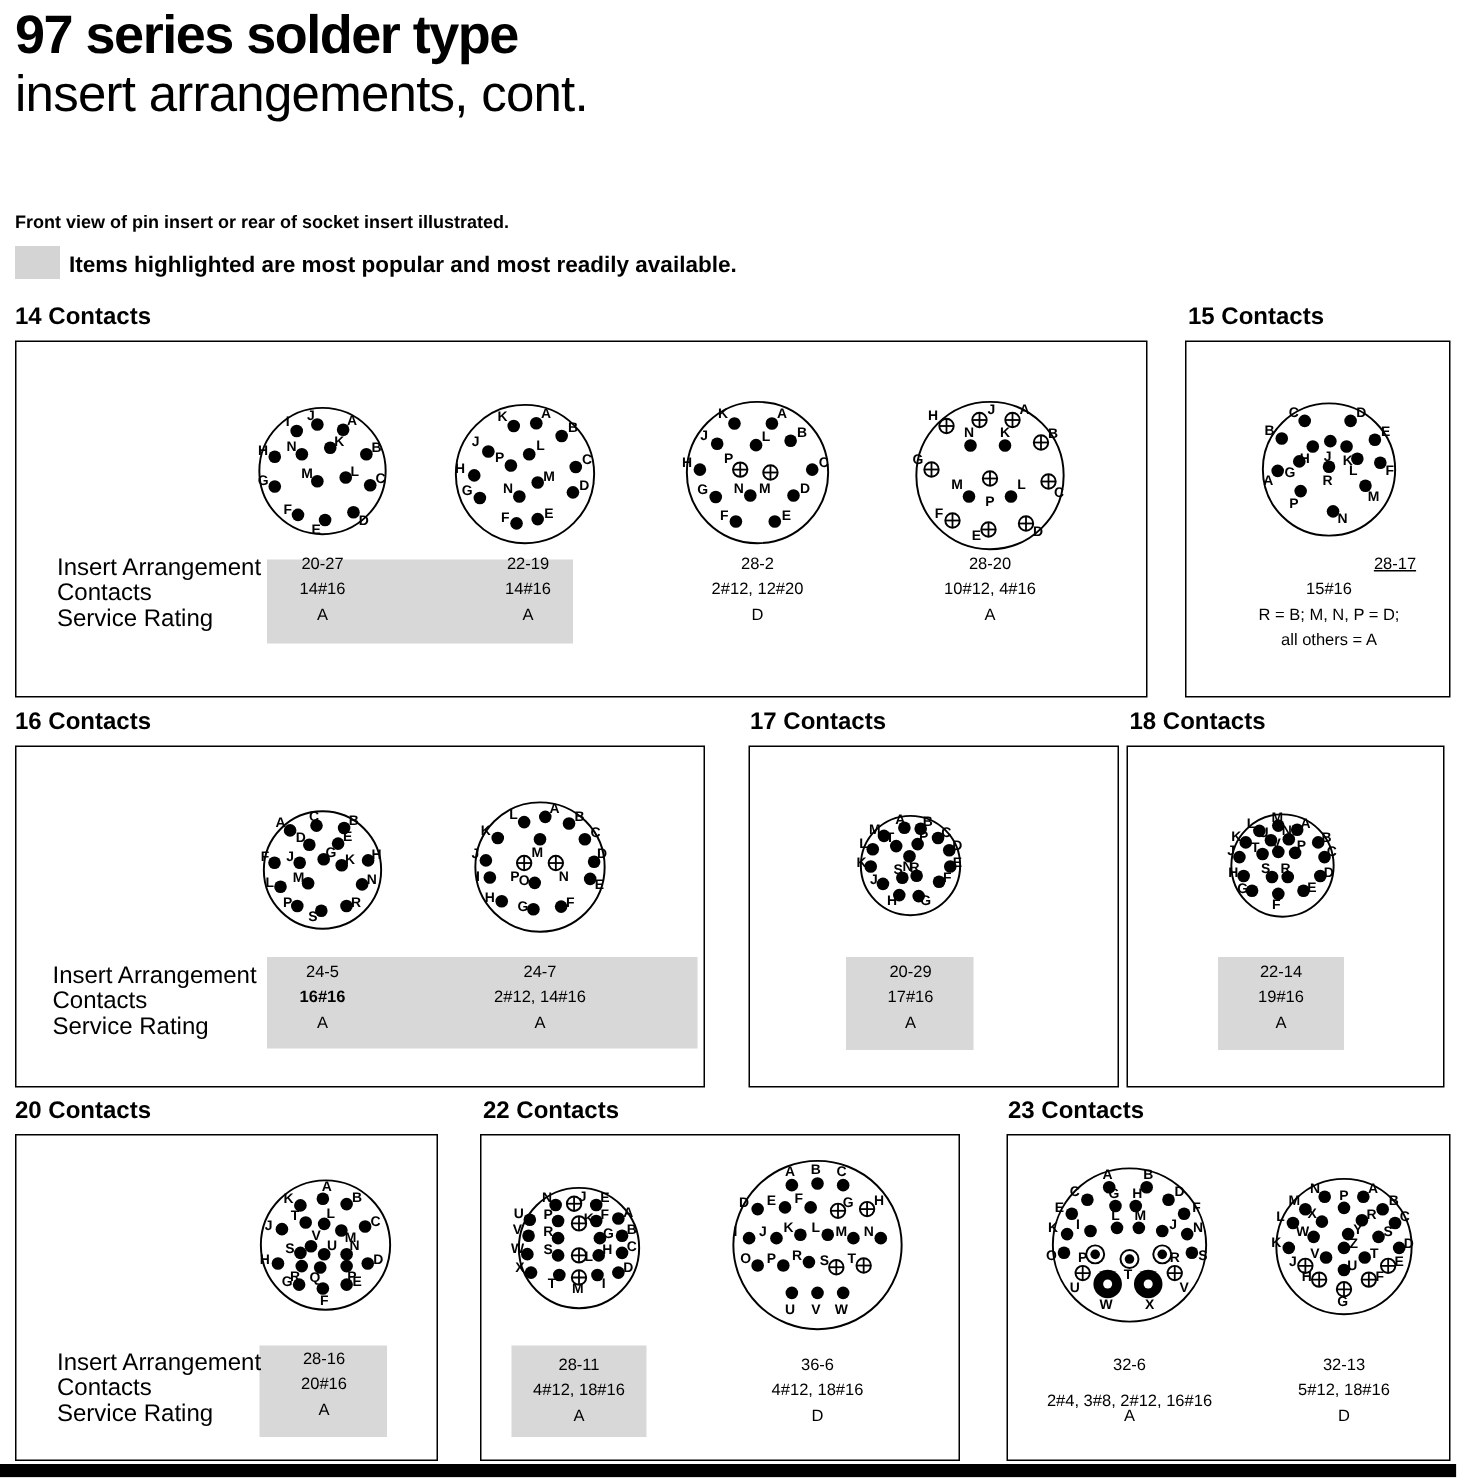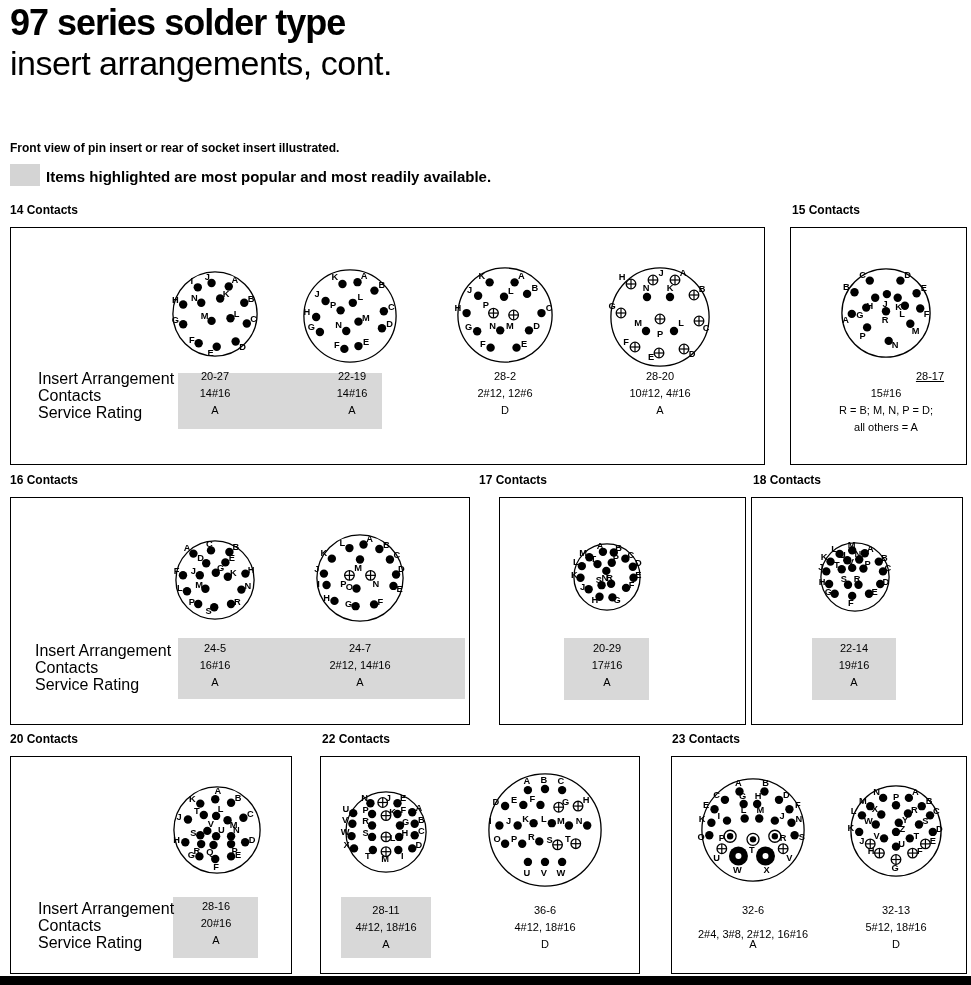--- a/index.html
+++ b/index.html
@@ -4,21 +4,21 @@
 <style>
   html,body{margin:0;padding:0;background:#fff;}
   .page{position:relative;width:971px;height:985px;background:#fff;
         font-family:"Liberation Sans","DejaVu Sans",sans-serif;color:#000;overflow:hidden;}
   .title{position:absolute;left:10px;top:2px;font-size:36px;font-weight:bold;letter-spacing:-1px;}
   .subtitle{position:absolute;left:10px;top:44px;font-size:34px;font-weight:normal;letter-spacing:-0.5px;}
   .note{position:absolute;left:10px;top:141px;font-size:12px;font-weight:bold;}
   .legend{position:absolute;left:10px;top:164px;height:24px;}
   .legend .swatch{position:absolute;left:0;top:0;width:30px;height:22px;background:#d4d4d4;}
   .legend .ltext{position:absolute;left:36px;top:4px;font-size:15px;font-weight:bold;white-space:nowrap;}
-  .sec-heading{position:absolute;font-size:12px;font-weight:bold;white-space:nowrap;}
+  .sec-heading{position:absolute;font-size:16px;font-weight:bold;white-space:nowrap;}
   .sec-box{position:absolute;border:1.4px solid #000;background:#fff;}
   .hl{position:absolute;background:#d8d8d8;}
   .rowlab{position:absolute;font-size:16px;white-space:nowrap;}
   .cellv{position:absolute;font-size:11px;text-align:center;white-space:nowrap;}
   .diag{position:absolute;overflow:visible;}
   .bottom-bar{position:absolute;left:0;top:976px;width:971px;height:9px;background:#000;}
 </style>
 </head>
 <body>
 
@@ -218,21 +218,21 @@
         <g>
           <circle cx="35" cy="84" r="4.375" fill="#000"></circle>
           <text x="27" y="80" text-anchor="middle" dominant-baseline="central" font-size="9.687500000000002" font-weight="bold" fill="#000">F</text>
         </g>
         <g>
           <circle cx="62" cy="84" r="4.375" fill="#000"></circle>
           <text x="70" y="80" text-anchor="middle" dominant-baseline="central" font-size="9.687500000000002" font-weight="bold" fill="#000">E</text>
         </g>
       </svg>
       <div class="cellv" style="left: 420px; width: 170px; top: 370px;">28-2</div>
-      <div class="cellv" style="left: 420px; width: 170px; top: 387px;">2#12, 12#6</div>
+      <div class="cellv" style="left: 420px; width: 170px; top: 387px;">2#12, 12#20</div>
       <div class="cellv" style="left: 420px; width: 170px; top: 404px;">D</div>
       <svg class="diag" viewBox="0 0 100 100" width="100" height="100" style="left: 610px; top: 267px;">
         <circle cx="50" cy="50" r="49.1" fill="#fff" stroke="#000" stroke-width="1.3"></circle>
         <g>
           <circle cx="21" cy="17" r="4.8" fill="#fff" stroke="#000" stroke-width="1.3"></circle>
           <line x1="21" y1="12.2" x2="21" y2="21.8" stroke="#000" stroke-width="1.2"></line>
           <line x1="16.2" y1="17" x2="25.8" y2="17" stroke="#000" stroke-width="1.2"></line>
           <text x="12" y="10" text-anchor="middle" dominant-baseline="central" font-size="9.3" font-weight="bold" fill="#000">H</text>
         </g>
         <g>
@@ -445,21 +445,21 @@
         <g>
           <circle cx="49" cy="84" r="5.25" fill="#000"></circle>
           <text x="42" y="89" text-anchor="middle" dominant-baseline="central" font-size="11.625000000000002" font-weight="bold" fill="#000">S</text>
         </g>
         <g>
           <circle cx="70" cy="80" r="5.25" fill="#000"></circle>
           <text x="78" y="77" text-anchor="middle" dominant-baseline="central" font-size="11.625000000000002" font-weight="bold" fill="#000">R</text>
         </g>
       </svg>
       <div class="cellv" style="left: 130px; width: 170px; top: 642px;">24-5</div>
-      <div class="cellv" style="left: 130px; width: 170px; top: 659px;">16#16</div>
+      <div class="cellv" style="left: 130px; width: 170px; top: 659px; font-weight: bold;">16#16</div>
       <div class="cellv" style="left: 130px; width: 170px; top: 676px;">A</div>
       <svg class="diag" viewBox="0 0 100 100" width="88" height="88" style="left: 316px; top: 534px;">
         <circle cx="50" cy="50" r="48.97727272727273" fill="#fff" stroke="#000" stroke-width="1.4772727272727273"></circle>
         <g>
           <circle cx="38" cy="16" r="4.7727272727272725" fill="#000"></circle>
           <text x="30" y="10" text-anchor="middle" dominant-baseline="central" font-size="10.56818181818182" font-weight="bold" fill="#000">L</text>
         </g>
         <g>
           <circle cx="54" cy="12" r="4.7727272727272725" fill="#000"></circle>
           <text x="61" y="6" text-anchor="middle" dominant-baseline="central" font-size="10.56818181818182" font-weight="bold" fill="#000">A</text>
@@ -521,21 +521,21 @@
           <text x="37" y="80" text-anchor="middle" dominant-baseline="central" font-size="10.56818181818182" font-weight="bold" fill="#000">G</text>
         </g>
         <g>
           <circle cx="66" cy="80" r="4.7727272727272725" fill="#000"></circle>
           <text x="73" y="77" text-anchor="middle" dominant-baseline="central" font-size="10.56818181818182" font-weight="bold" fill="#000">F</text>
         </g>
       </svg>
       <div class="cellv" style="left: 275px; width: 170px; top: 642px;">24-7</div>
       <div class="cellv" style="left: 275px; width: 170px; top: 659px;">2#12, 14#16</div>
       <div class="cellv" style="left: 275px; width: 170px; top: 676px;">A</div>
-      <div class="sec-heading" style="left: 479px; top: 473px;">17 Contacts</div>
+      <div class="sec-heading" style="left: 500px; top: 473px;">17 Contacts</div>
       <div class="sec-box" style="left: 499px; top: 497px; width: 245px; height: 226px;"></div>
       <div class="hl" style="left: 564px; top: 638px; width: 85px; height: 62px; background: rgb(216, 216, 216);"></div>
       <svg class="diag" viewBox="0 0 100 100" width="68" height="68" style="left: 573px; top: 543px;">
         <circle cx="50" cy="50" r="48.6764705882353" fill="#fff" stroke="#000" stroke-width="1.911764705882353"></circle>
         <g>
           <circle cx="44" cy="13" r="6.176470588235294" fill="#000"></circle>
           <text x="40" y="5" text-anchor="middle" dominant-baseline="central" font-size="13.676470588235295" font-weight="bold" fill="#000">A</text>
         </g>
         <g>
           <circle cx="60" cy="14" r="6.176470588235294" fill="#000"></circle>

